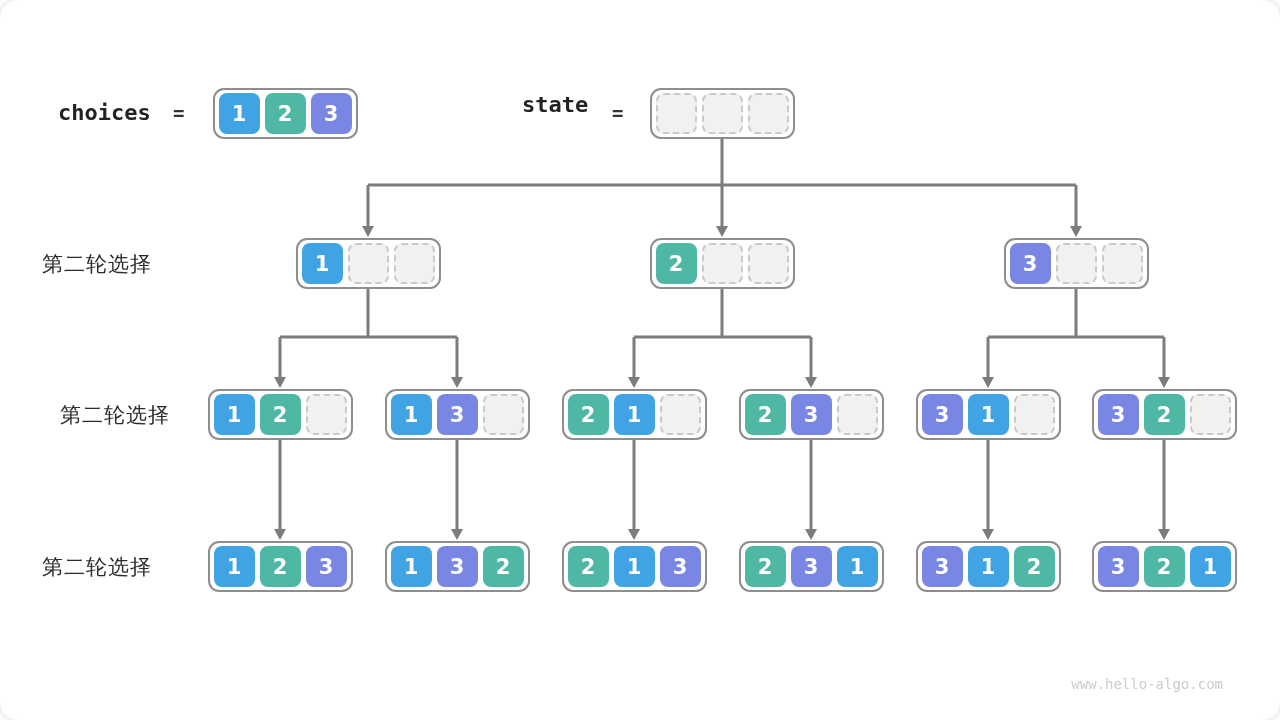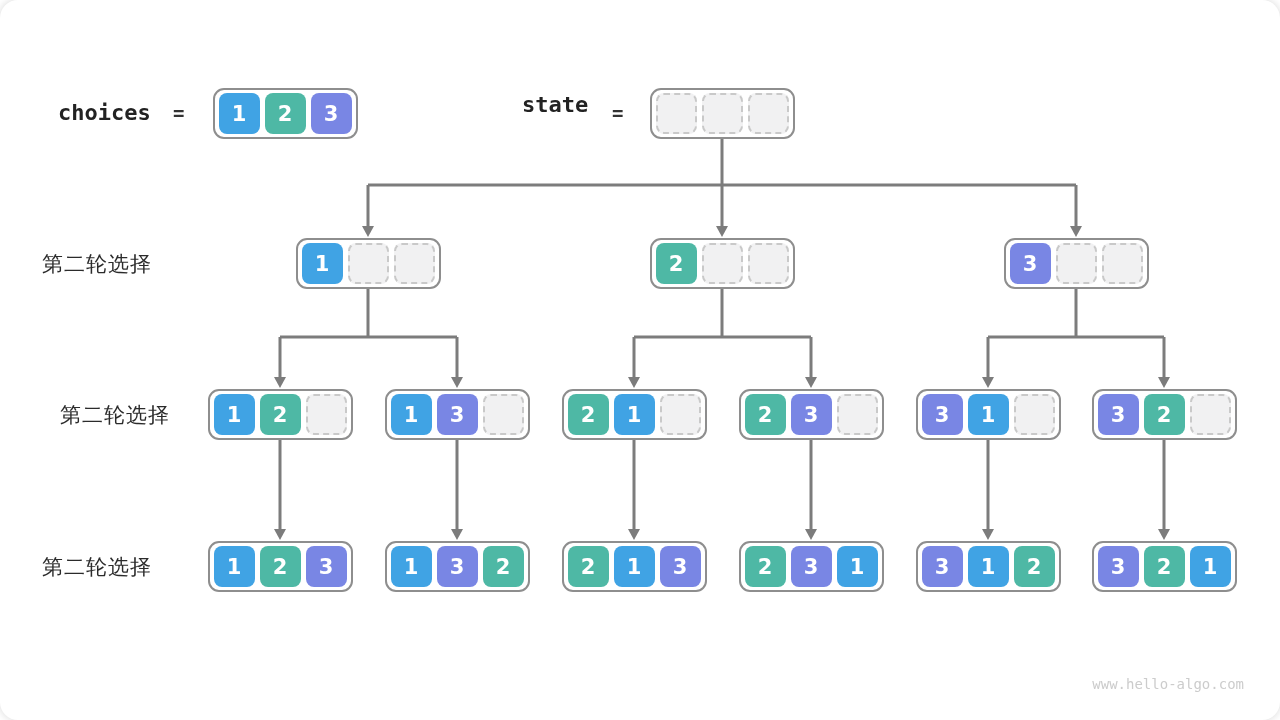--- a/index.html
+++ b/index.html
@@ -144,14 +144,14 @@
         <div class="cell" style="background: rgb(64, 163, 228);">1</div>
         <div class="cell" style="background: rgb(78, 184, 165);">2</div>
       </div>
       <div class="node" style="left: 1091.5px; top: 541px;">
         <div class="cell" style="background: rgb(121, 134, 228);">3</div>
         <div class="cell" style="background: rgb(78, 184, 165);">2</div>
         <div class="cell" style="background: rgb(64, 163, 228);">1</div>
       </div>
     </div>
 
-  <span class="watermark" style="right:36px;top:676px">www.hello-algo.com</span>
+  <span class="watermark" style="right:57px;top:676px">www.hello-algo.com</span>
 </div>
 
 </body></html>

